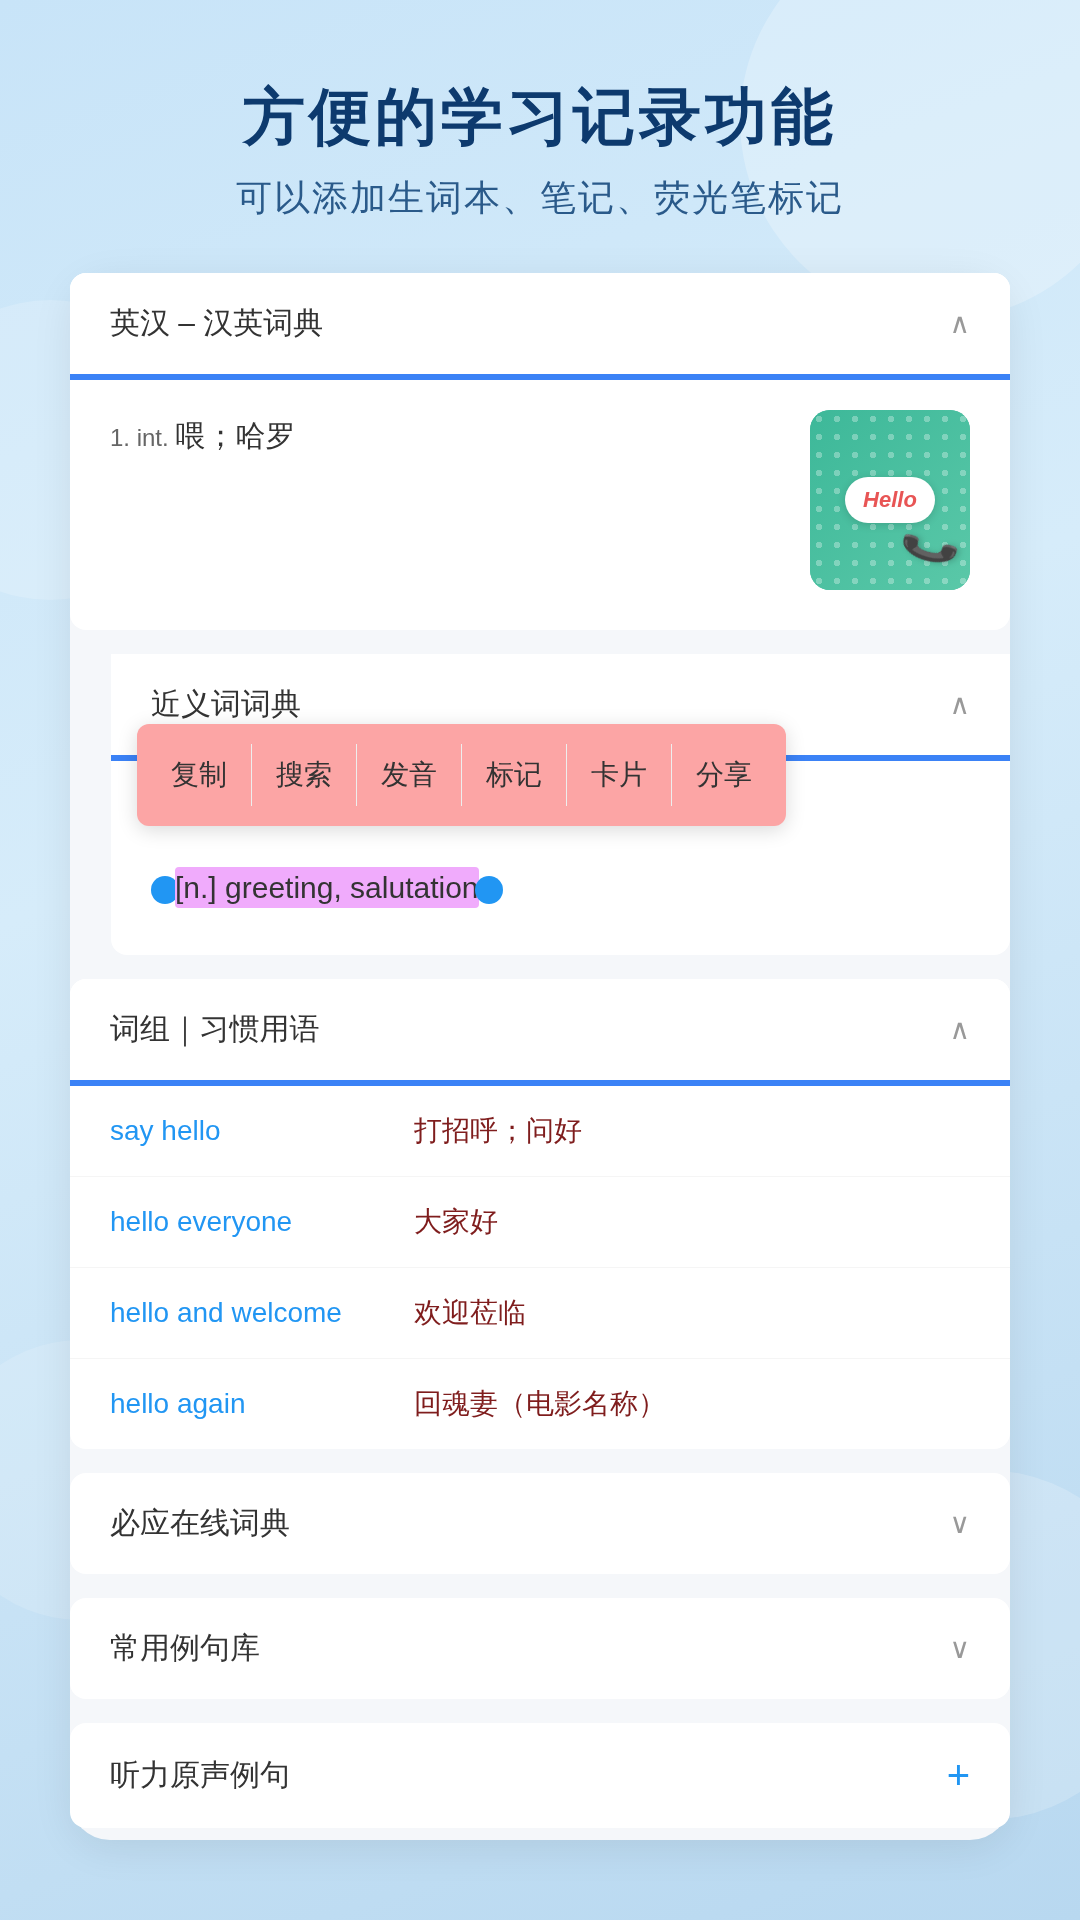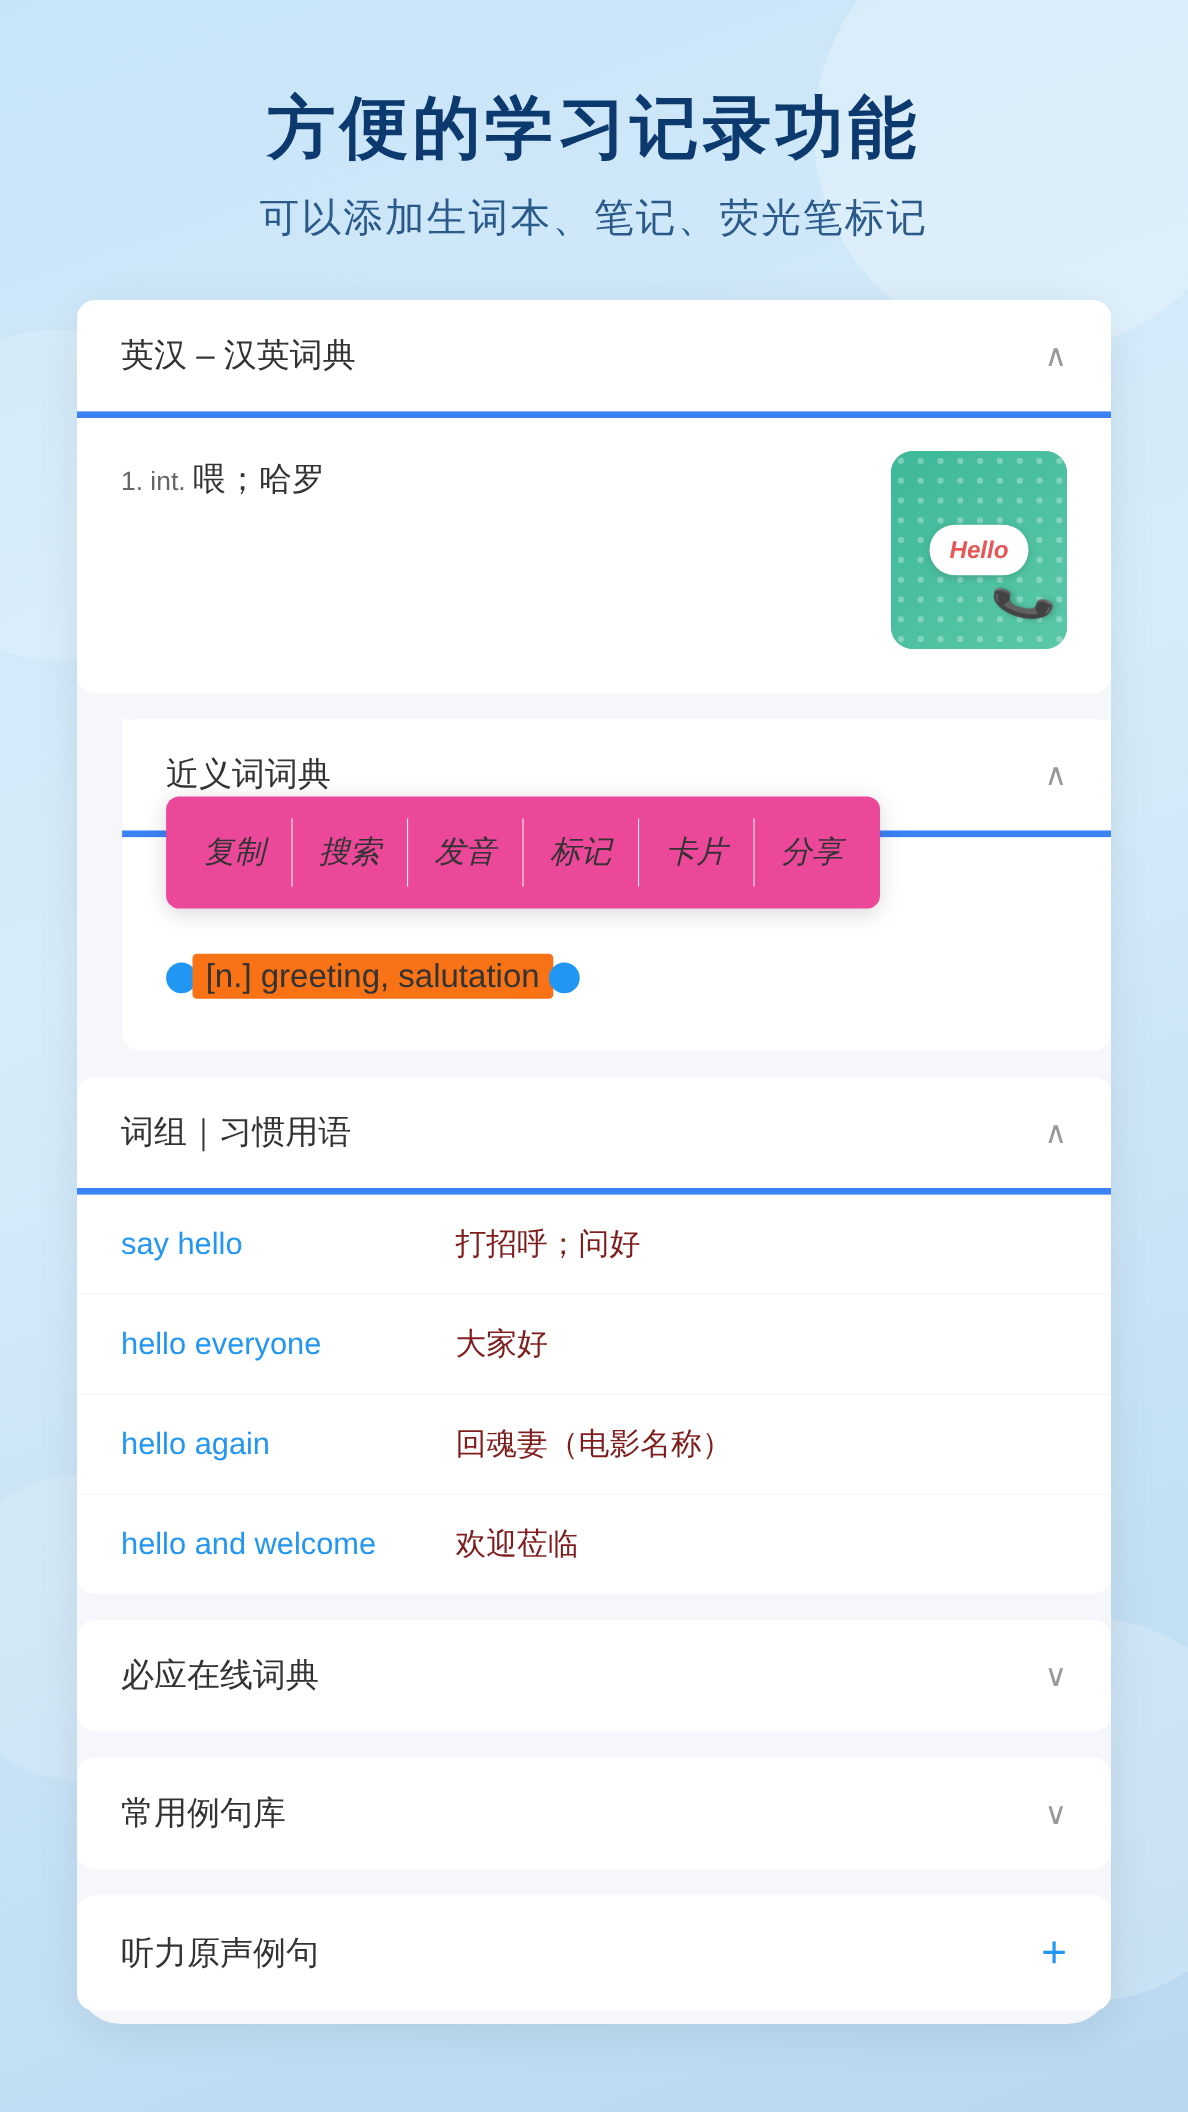--- a/index.html
+++ b/index.html
@@ -212,30 +212,29 @@
       border-radius: 16px;
       overflow: visible;
       position: relative;
       margin-left: 41px;
     }
 
     
     .context-menu {
       position: absolute;
       top: 70px;
-      left: 40px;
-      background: #ec4899;
+      left: 26px;
+      background: #fca5a5;
       border-radius: 12px;
       box-shadow: 0 4px 20px rgba(0,0,0,0.15);
       padding: 20px 10px;
       display: flex;
       gap: 0;
       z-index: 10;
       white-space: nowrap;
-      font-style: italic;
     }
 
     .context-menu-item {
       padding: 12px 24px;
       font-size: 28px;
       color: #333;
       cursor: pointer;
       border-right: 1px solid #eee;
     }
 
@@ -249,22 +248,22 @@
 
     .synonym-text {
       font-size: 30px;
       color: #333;
       margin-top: 80px;
       padding: 10px 0;
       position: relative;
     }
 
     .synonym-highlighted {
-      background: #f97316;
-      padding: 4px 12px;
+      background: #f0abfc;
+      padding: 4px 0;
       display: inline;
       border-radius: 4px;
     }
 
     .text-cursor-left {
       display: inline-block;
       width: 28px;
       height: 28px;
       background: #2196f3;
       border-radius: 50%;
@@ -422,26 +421,26 @@
 
       <div class="phrase-item">
         <span class="phrase-en">say hello</span>
         <span class="phrase-cn">打招呼；问好</span>
       </div>
       <div class="phrase-item">
         <span class="phrase-en">hello everyone</span>
         <span class="phrase-cn">大家好</span>
       </div>
       <div class="phrase-item">
+        <span class="phrase-en">hello and welcome</span>
+        <span class="phrase-cn">欢迎莅临</span>
+      </div>
+      <div class="phrase-item">
         <span class="phrase-en">hello again</span>
         <span class="phrase-cn">回魂妻（电影名称）</span>
-      </div>
-      <div class="phrase-item">
-        <span class="phrase-en">hello and welcome</span>
-        <span class="phrase-cn">欢迎莅临</span>
       </div>
     </div>
 
     <div class="section-divider"></div>
 
     <div class="collapsed-section">
       <div class="collapsed-header">
         <span class="collapsed-title">必应在线词典</span>
         <span class="chevron-down">∨</span>
       </div>

